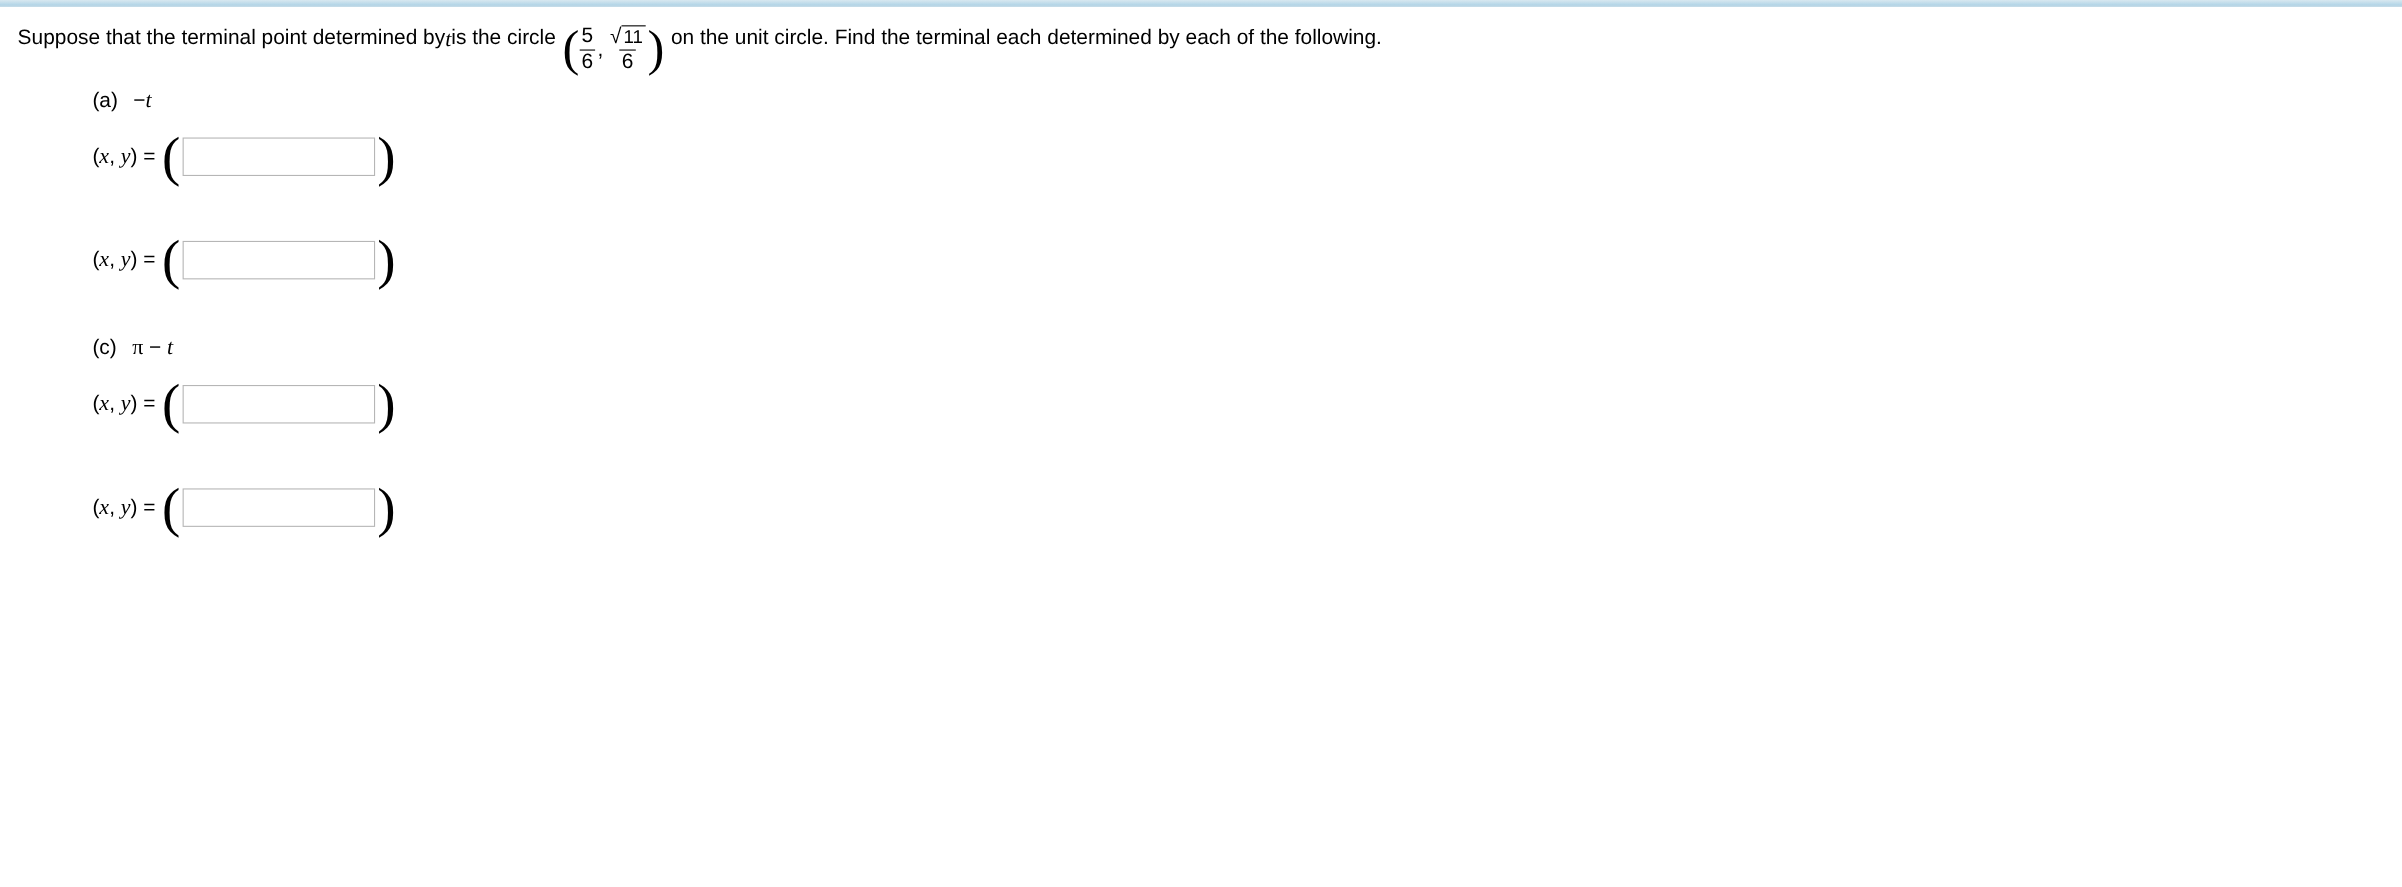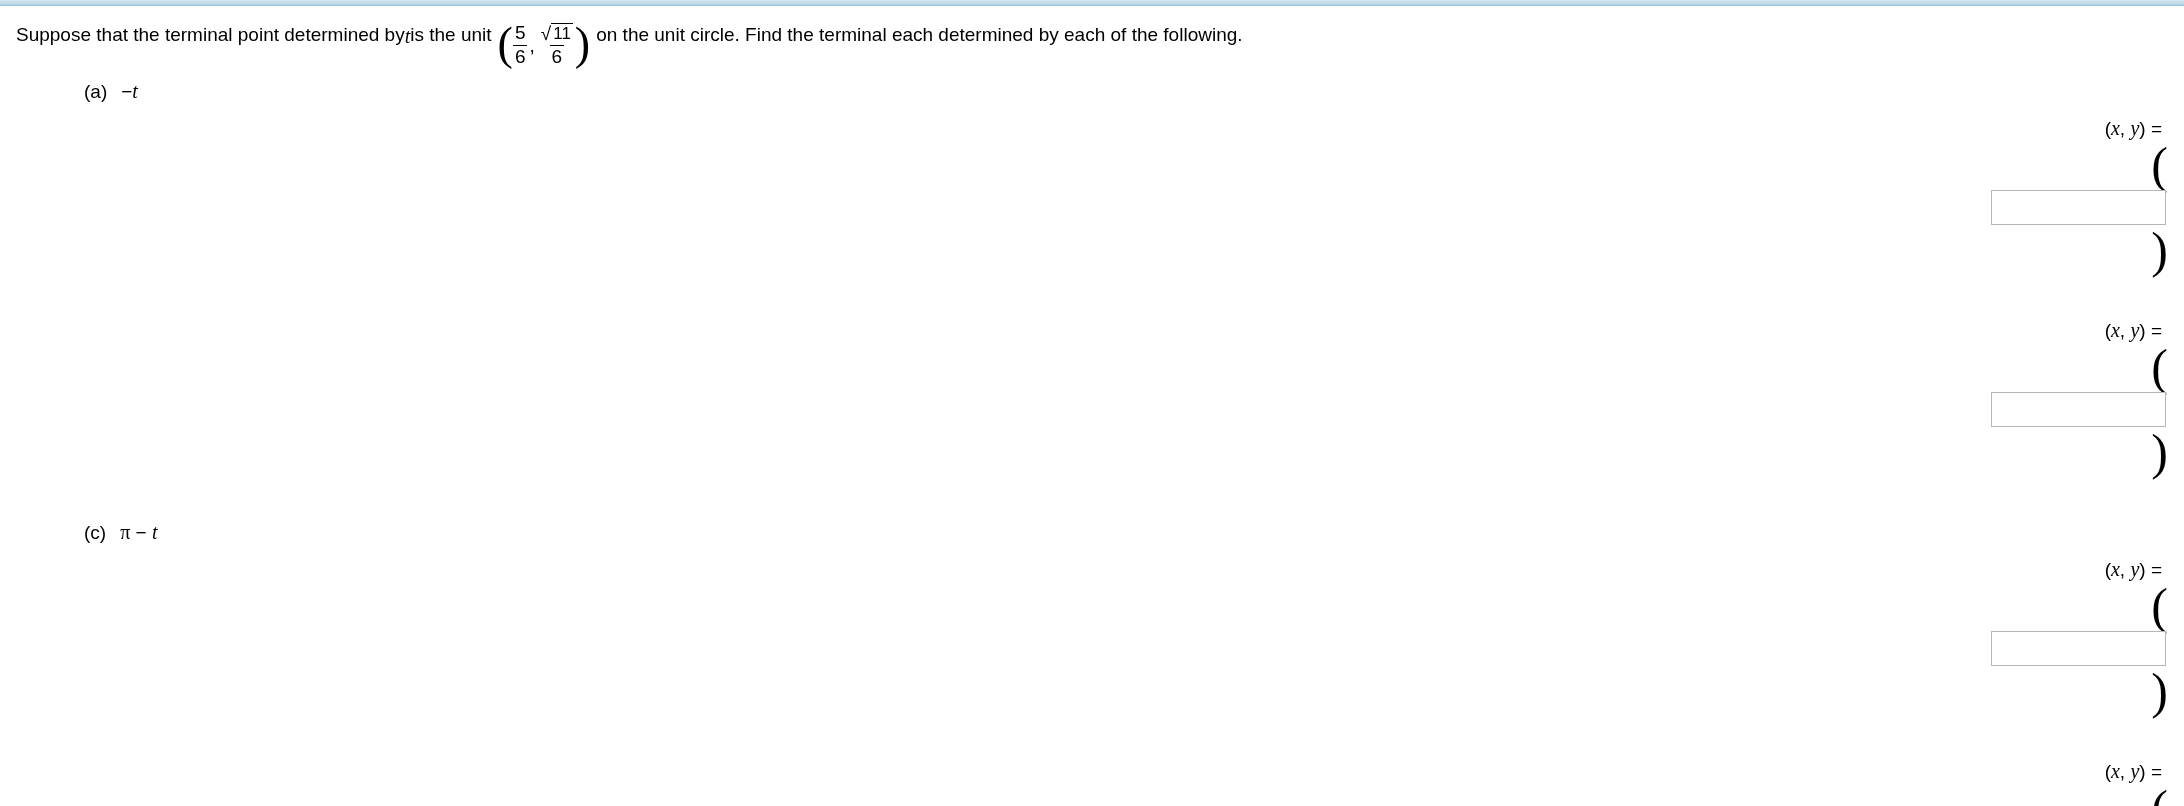--- a/index.html
+++ b/index.html
@@ -79,22 +79,21 @@
   }
   .part-label {
     font-size: 19px;
     margin-bottom: 14px;
   }
   .part-label .tag {
     margin-right: 14px;
   }
   .answer-row {
     display: flex;
-    align-items: flex-end;
-    flex-direction: column;
+    align-items: center;
   }
   .xy-eq {
     font-family: Verdana, sans-serif;
     font-size: 19px;
     margin-right: 6px;
   }
   .ans-paren {
     font-size: 50px;
     line-height: 1;
     font-family: "Times New Roman", serif;
@@ -118,21 +117,21 @@
 </head>
 <body>
 
 <div class="topbar"></div>
 
 <div class="content">
 
   <div class="question-line">
     <span>Suppose that the terminal point determined by </span>
     <span class="it">t</span>
-    <span> is the unit </span>
+    <span> is the circle </span>
 
     <span class="frac-paren">
       <span class="big-paren">(</span>
       <span class="frac">
         <span class="num">5</span>
         <span class="den">6</span>
       </span>
       <span class="comma-mid">,</span>
       <span class="frac">
         <span class="num">

